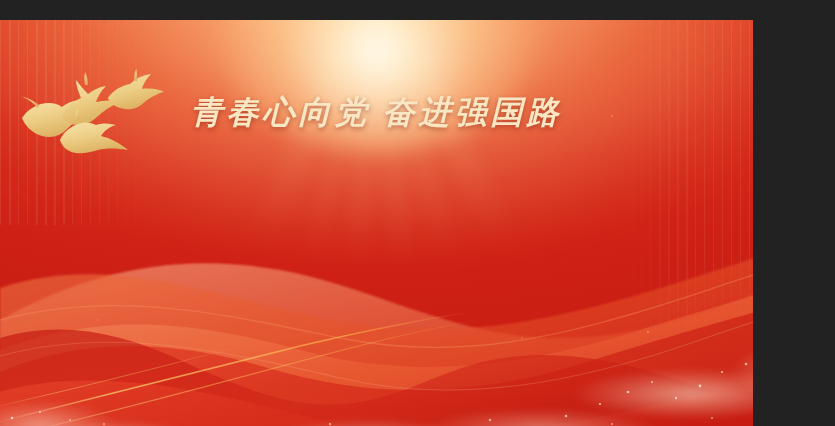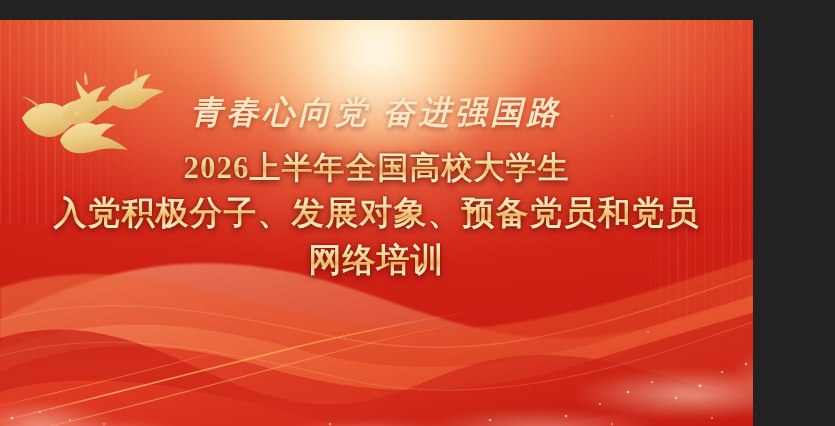--- a/index.html
+++ b/index.html
@@ -262,20 +262,15 @@
                  C51,5 46,9 43,14 C52,16 62,21 70,28 C58,26 48,26 40,28
                  C33,30 25,32 18,31 C10,30 4,25 2,18 Z"></path>
         <path d="M18,-2 C17,-7 18,-11 20,-14 C21,-9 21,-5 21,-1 Z" opacity=".85"></path>
       </g>
     </g>
   </svg>
 
   <div class="text-block">
     <div class="slogan">青春心向党 奋进强国路</div>
 
-    <div class="headline">
-      <div class="hl-line hl-1">2026上半年全国高校大学生</div>
-      <div class="hl-line hl-2">入党积极分子、发展对象、预备党员和党员</div>
-      <div class="hl-line hl-3">网络培训</div>
-    </div>
   </div>
 
 </div>
 
 </body></html>

